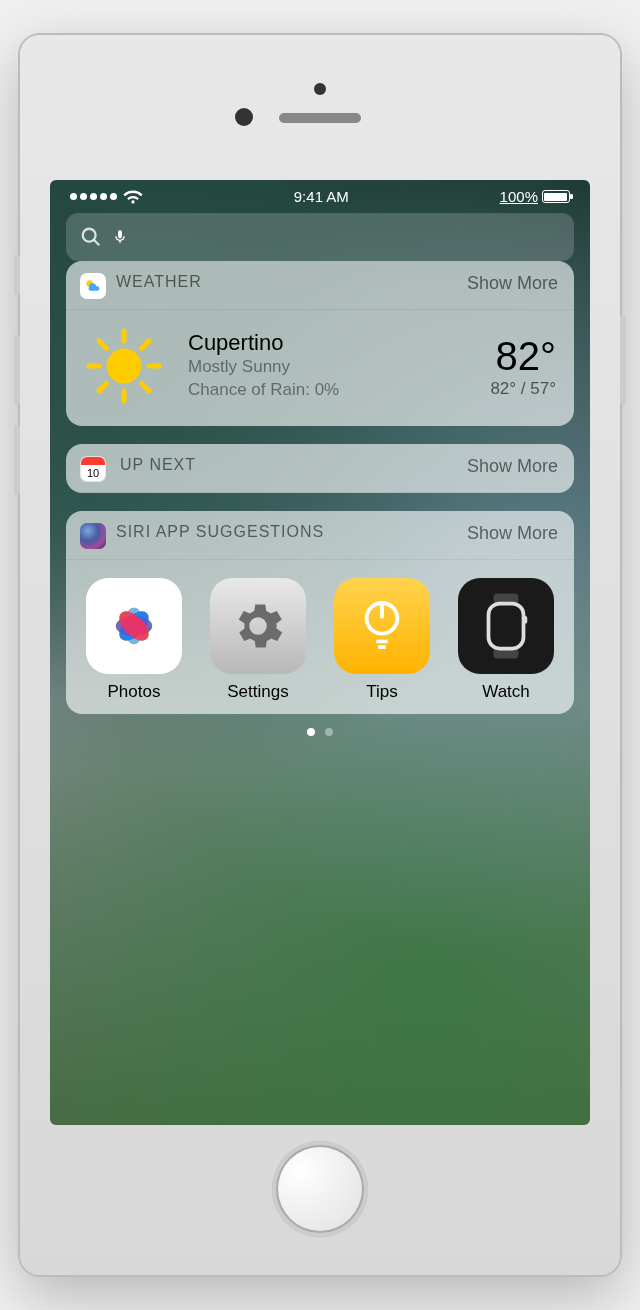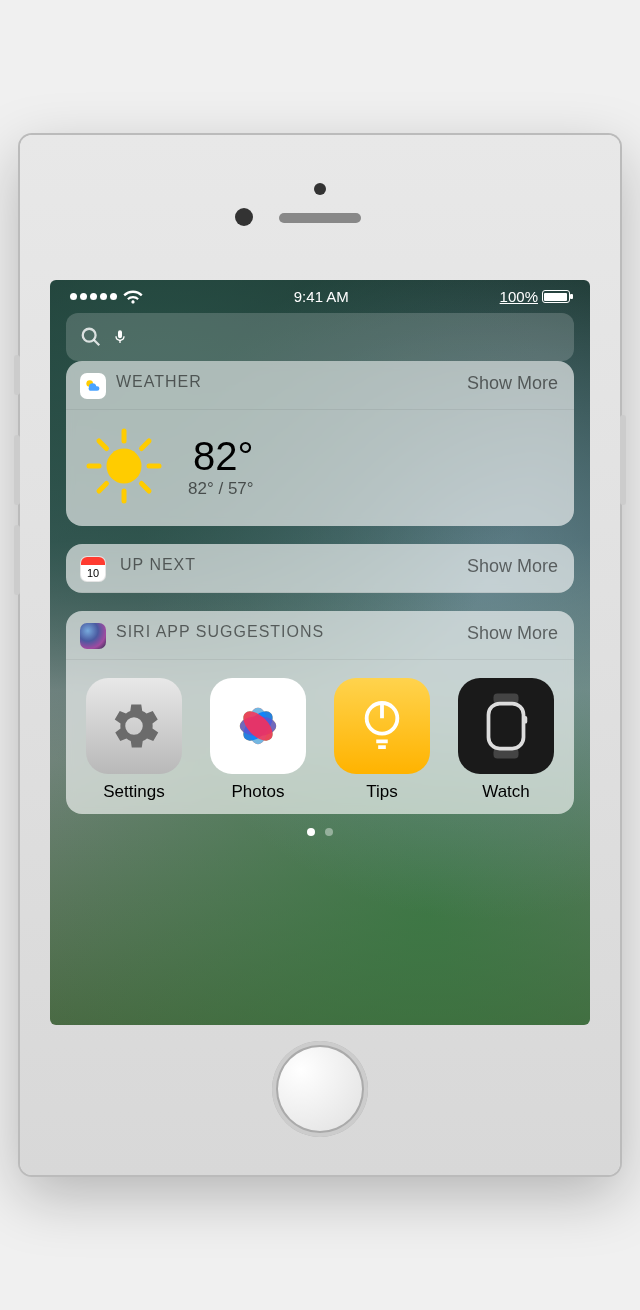--- a/index.html
+++ b/index.html
@@ -1,22 +1,22 @@
 <!DOCTYPE html>
 <html><head>
 <meta charset="utf-8">
 <style>
   * { margin: 0; padding: 0; box-sizing: border-box; font-family: -apple-system, "Helvetica Neue", Helvetica, Arial, sans-serif; }
   body { width: 640px; height: 1310px; background: #f0f0f0; display: flex; align-items: center; justify-content: center; }
 
   
   .phone {
-    width: 600px; height: 1040px;
+    width: 600px; height: 1240px;
     background: linear-gradient(#e8e8e8,#d8d8d8);
-    border-radius: 12px;
+    border-radius: 20px;
     box-shadow: 0 0 0 2px #bbb, 0 20px 60px rgba(0,0,0,.25);
     position: relative;
     padding: 145px 30px 150px 30px;
   }
   .phone::before { 
     content:""; position:absolute; top:78px; left:50%; transform:translateX(-50%);
     width:82px; height:10px; background:#888; border-radius:6px;
   }
   .earpiece-dot { position:absolute; top:48px; left:50%; transform:translateX(-50%); width:12px; height:12px; background:#333; border-radius:50%; }
   .front-cam { position:absolute; top:73px; left:215px; width:18px; height:18px; background:#333; border-radius:50%; }
@@ -193,20 +193,25 @@
             <line x1="32" y1="4" x2="32" y2="12"></line>
               <line x1="32" y1="52" x2="32" y2="60"></line>
             <line x1="4" y1="32" x2="12" y2="32"></line>
               <line x1="52" y1="32" x2="60" y2="32"></line>
             <line x1="12" y1="12" x2="18" y2="18"></line>
               <line x1="46" y1="46" x2="52" y2="52"></line>
             <line x1="52" y1="12" x2="46" y2="18"></line>
               <line x1="18" y1="46" x2="12" y2="52"></line>
           </g>
         </svg>
+        <div class="w-mid">
+          <div class="loc">Cupertino</div>
+          <div class="sub">Mostly Sunny</div>
+          <div class="sub">Chance of Rain: 0%</div>
+        </div>
         <div class="w-right">
           <div class="temp">82°</div>
           <div class="range">82° / 57°</div>
         </div>
       </div>
     </div>
 
     <div class="widget">
       <div class="w-head">
         <span class="cal-icon">
@@ -218,46 +223,46 @@
       </div>
     </div>
 
     <div class="widget" style="margin-bottom:10px;">
       <div class="w-head">
         <span class="siri-icon"></span>
         <span class="title" style="margin-left:10px">SIRI APP SUGGESTIONS</span>
         <span class="more">Show More</span>
       </div>
       <div class="apps">
-        <div class="app">
-          <div class="tile settings">
-            <svg width="60" height="60" viewBox="0 0 24 24" fill="#6b6b6b">
-                <path d="M19.4 13a7.8 7.8 0 000-2l2.1-1.6-2-3.4-2.5 1a7.7 7.7 0 00-1.7-1l-.4-2.6h-4l-.4 2.6a7.7 7.7 0 00-1.7 1l-2.5-1-2 3.4L6.6 11a7.8 7.8 0 000 2l-2.1 1.6 2 3.4 2.5-1c.5.4 1.1.8 1.7 1l.4 2.6h4l.4-2.6c.6-.2 1.2-.6 1.7-1l2.5 1 2-3.4L19.4 13zM12 15.5A3.5 3.5 0 1112 8.5a3.5 3.5 0 010 7z"></path>
-              </svg>
-          </div>
-          <span>Settings</span>
-        </div>
         <div class="app">
           <div class="tile photos">
             <svg width="70" height="70" viewBox="0 0 100 100">
               <g transform="translate(50 50)">
                 <ellipse rx="14" ry="26" fill="#ff3b30" opacity=".85"></ellipse>
                 <ellipse rx="14" ry="26" fill="#ff9500" opacity=".85" transform="rotate(45)"></ellipse>
                 <ellipse rx="14" ry="26" fill="#ffcc00" opacity=".85" transform="rotate(90)"></ellipse>
                 <ellipse rx="14" ry="26" fill="#4cd964" opacity=".85" transform="rotate(135)"></ellipse>
                 <ellipse rx="14" ry="26" fill="#5ac8fa" opacity=".85" transform="rotate(180)"></ellipse>
                 <ellipse rx="14" ry="26" fill="#007aff" opacity=".85" transform="rotate(225)"></ellipse>
                 <ellipse rx="14" ry="26" fill="#5856d6" opacity=".85" transform="rotate(270)"></ellipse>
                 <ellipse rx="14" ry="26" fill="#ff2d55" opacity=".85" transform="rotate(315)"></ellipse>
               </g>
             </svg>
           </div>
           <span>Photos</span>
         </div>
         <div class="app">
+          <div class="tile settings">
+            <svg width="60" height="60" viewBox="0 0 24 24" fill="#6b6b6b">
+                <path d="M19.4 13a7.8 7.8 0 000-2l2.1-1.6-2-3.4-2.5 1a7.7 7.7 0 00-1.7-1l-.4-2.6h-4l-.4 2.6a7.7 7.7 0 00-1.7 1l-2.5-1-2 3.4L6.6 11a7.8 7.8 0 000 2l-2.1 1.6 2 3.4 2.5-1c.5.4 1.1.8 1.7 1l.4 2.6h4l.4-2.6c.6-.2 1.2-.6 1.7-1l2.5 1 2-3.4L19.4 13zM12 15.5A3.5 3.5 0 1112 8.5a3.5 3.5 0 010 7z"></path>
+              </svg>
+          </div>
+          <span>Settings</span>
+        </div>
+        <div class="app">
           <div class="tile tips">
             <svg width="46" height="60" viewBox="0 0 24 30" fill="none" stroke="#fff" stroke-width="2">
                 <circle cx="12" cy="11" r="8"></circle>
                 <line x1="12" y1="3" x2="12" y2="11"></line>
                 <line x1="9" y1="23" x2="15" y2="23"></line>
                 <line x1="10" y1="26" x2="14" y2="26"></line>
               </svg>
           </div>
           <span>Tips</span>
         </div>

